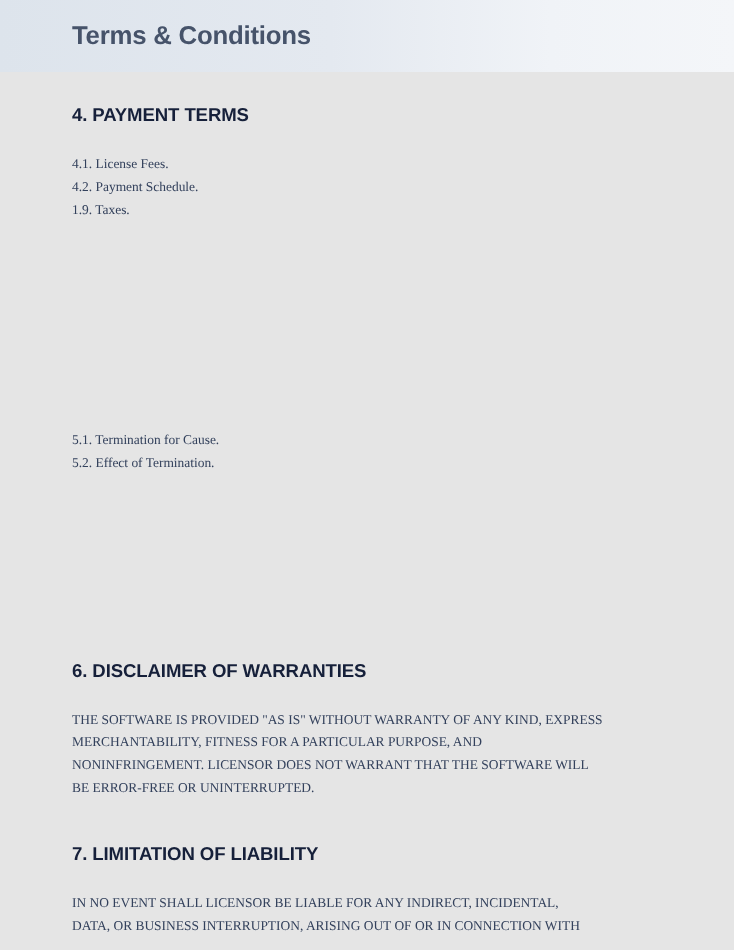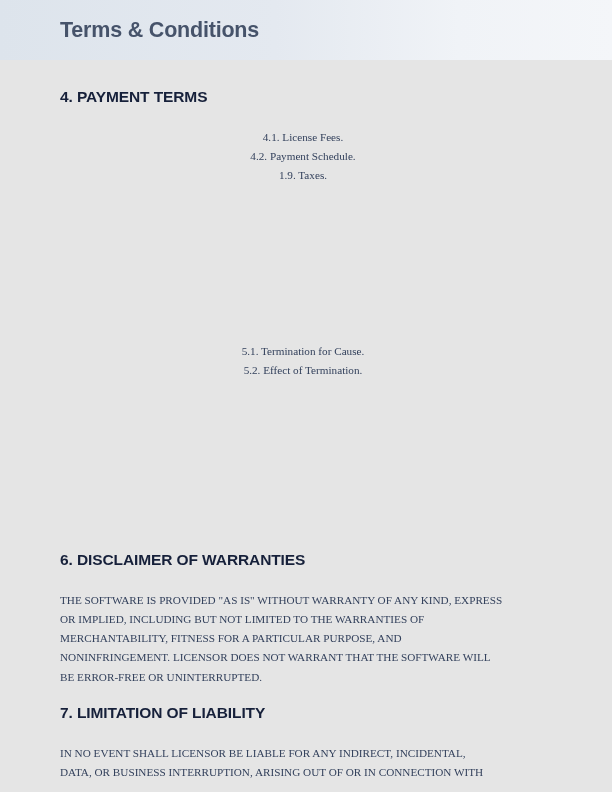--- a/index.html
+++ b/index.html
@@ -75,21 +75,20 @@
     margin: 0;
     padding: 0;
     font-family: "Liberation Serif", "DejaVu Serif", serif;
     font-size: 11.2px;
     line-height: 19.2px;
     color: #33415c;
   }
   .section-body .ln {
     display: block;
     white-space: nowrap;
-    text-align: center;
   }
 
   .para {
     font-family: "Liberation Serif", "DejaVu Serif", serif;
     font-size: 11.2px;
     line-height: 19.2px;
     color: #33415c;
   }
   .para .ln {
     display: block;
@@ -109,31 +108,30 @@
     <div class="section" style="top:28px;">
       <h2 class="section-heading">4. PAYMENT TERMS</h2>
       <div class="section-body" style="margin-top:22px;">
         <span class="ln">4.1. License Fees.</span>
         <span class="ln">4.2. Payment Schedule.</span>
         <span class="ln">1.9. Taxes.</span>
       </div>
     </div>
 
     <div class="section" style="top:260px;">
-      <div class="section-body" style="margin-top:22px;">
+      <div class="section-body" style="margin-top:38px;">
         <span class="ln">5.1. Termination for Cause.</span>
         <span class="ln">5.2. Effect of Termination.</span>
       </div>
     </div>
 
     <div class="section" style="top:491px;">
       <h2 class="section-heading">6. DISCLAIMER OF WARRANTIES</h2>
       <div class="para" style="margin-top:22px;">
         <span class="ln">THE SOFTWARE IS PROVIDED "AS IS" WITHOUT WARRANTY OF ANY KIND, EXPRESS</span>
-        <span class="ln">OR IMPLIED, INCLUDING BUT NOT LIMITED TO THE WARRANTIES OF</span>
         <span class="ln">MERCHANTABILITY, FITNESS FOR A PARTICULAR PURPOSE, AND</span>
         <span class="ln">NONINFRINGEMENT. LICENSOR DOES NOT WARRANT THAT THE SOFTWARE WILL</span>
         <span class="ln">BE ERROR-FREE OR UNINTERRUPTED.</span>
       </div>
     </div>
 
     <div class="section" style="top:644px;">
       <h2 class="section-heading">7. LIMITATION OF LIABILITY</h2>
       <div class="para" style="margin-top:22px;">
         <span class="ln">IN NO EVENT SHALL LICENSOR BE LIABLE FOR ANY INDIRECT, INCIDENTAL,</span>

